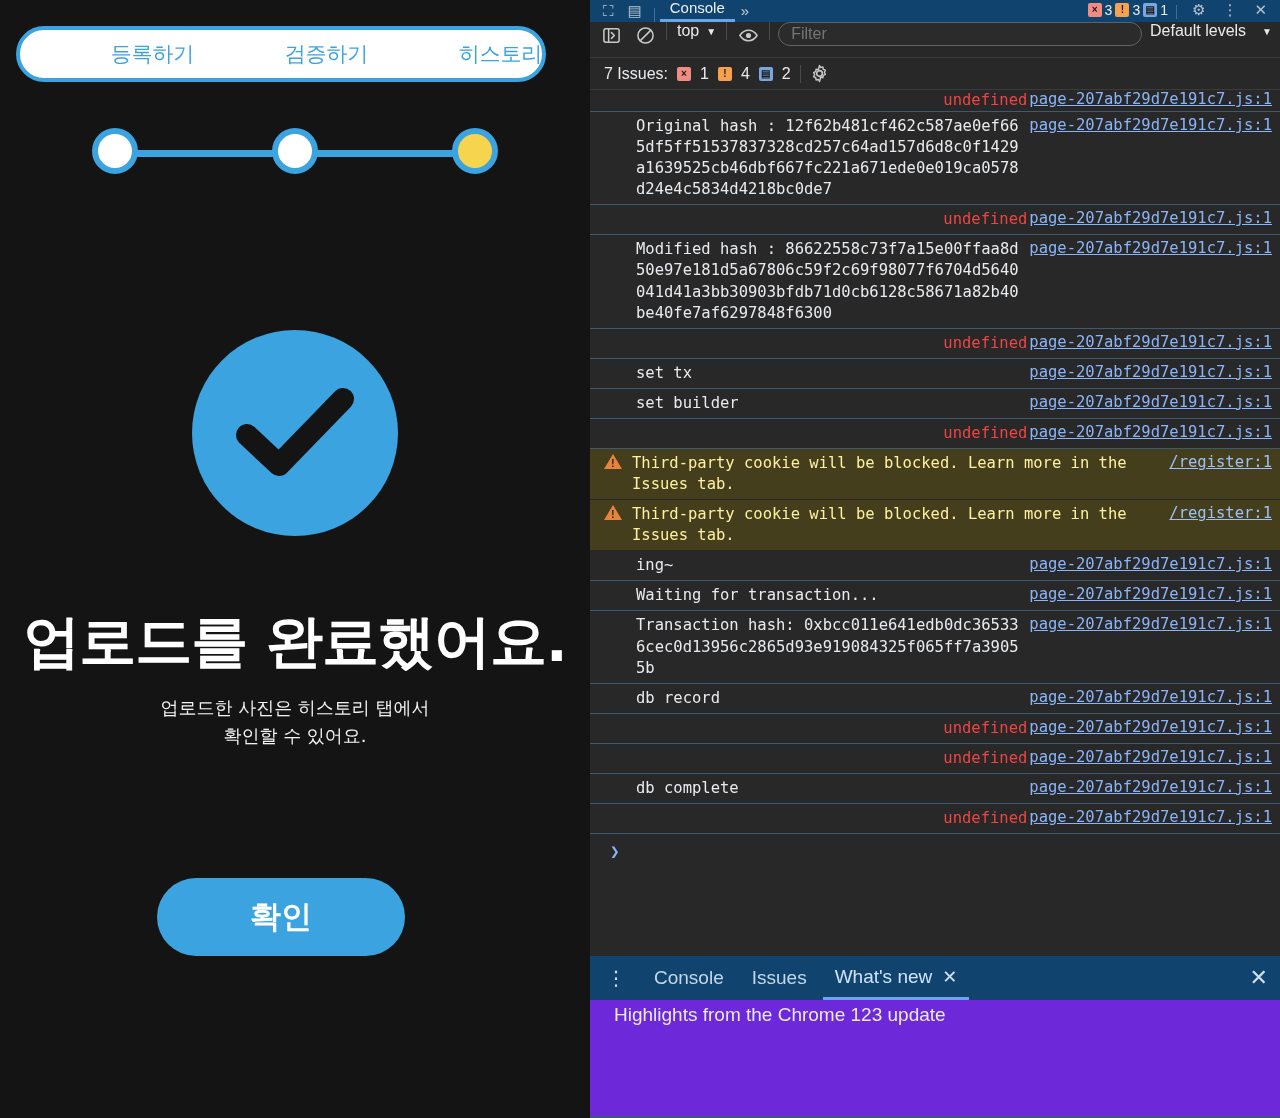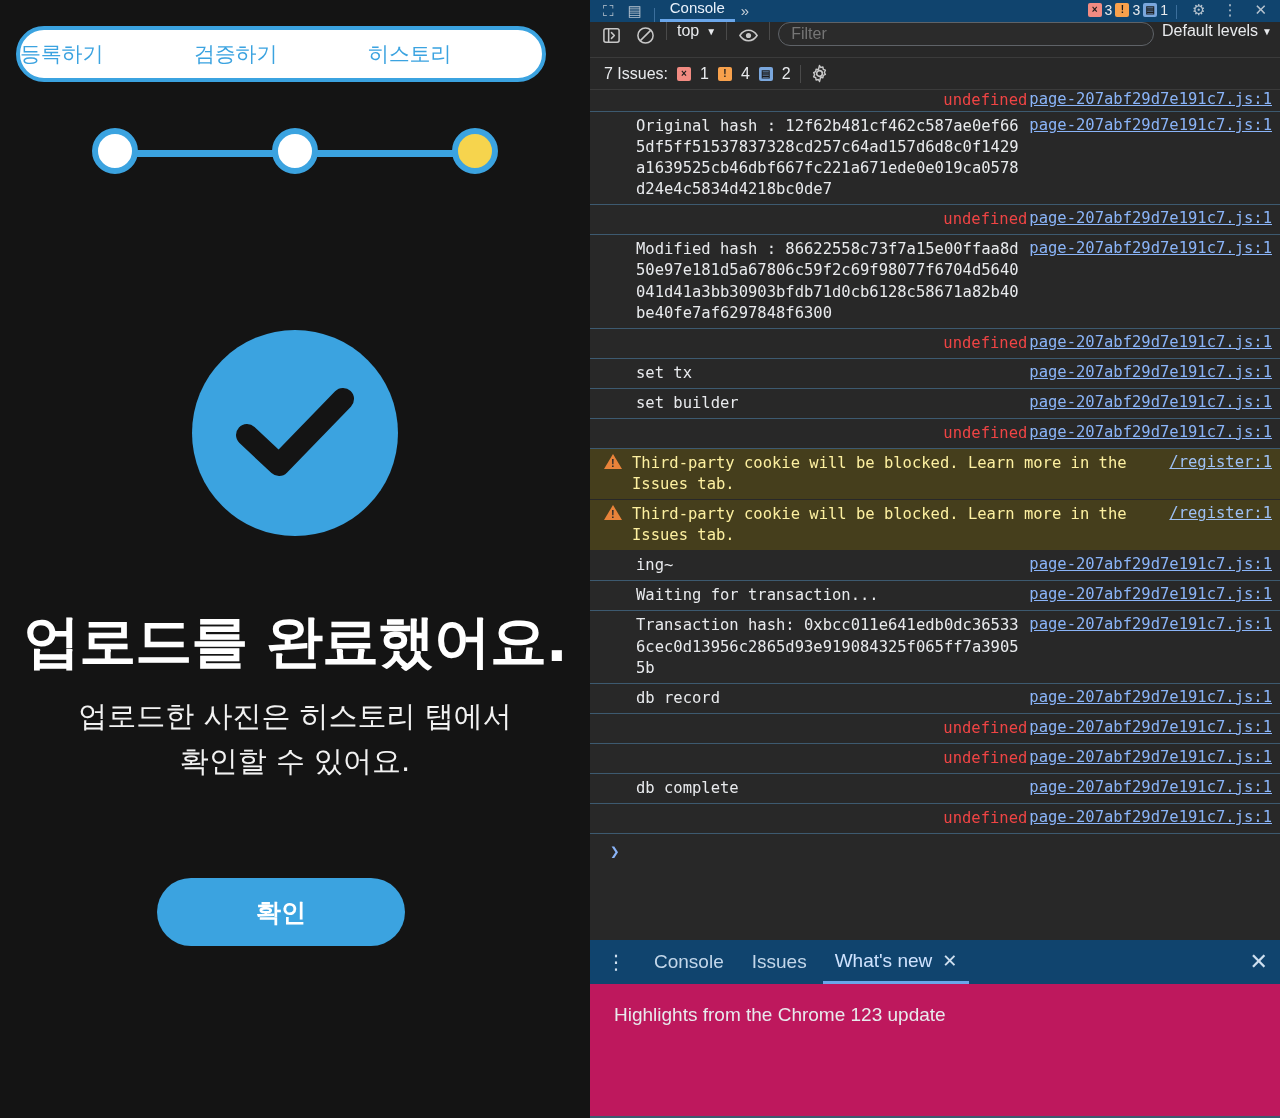--- a/index.html
+++ b/index.html
@@ -20,21 +20,21 @@
   }
   .tabbar {
     position: absolute; left: 16px; top: 26px;
     width: 530px; height: 56px;
     background: #ffffff;
     border: 4px solid #3ba3e0;
     border-radius: 32px;
     display: flex; align-items: center;
   }
   .tabbar .tab {
-    flex: 1; text-align: left;
+    flex: 1; text-align: right;
     color: #3ba3e0;
     font-size: 21px;
     font-family: "DejaVu Sans", sans-serif;
     font-weight: 500;
     letter-spacing: -0.2px;
     line-height: 1;
     cursor: pointer;
   }
   .tabbar .tab.active { color: #3ba3e0; }
 
@@ -72,31 +72,31 @@
     color: #ffffff;
     font-family: "DejaVu Sans", sans-serif;
     font-size: 57px; font-weight: 700;
     letter-spacing: -1px;
   }
   .subline {
     position: absolute; left: 0; right: 0; top: 694px;
     text-align: center;
     color: #f2f2f2;
     font-family: "DejaVu Sans", sans-serif;
-    font-size: 29px; font-weight: 400;
+    font-size: 18px; font-weight: 400;
     line-height: 1.55;
   }
   .confirm {
     position: absolute; left: 157px; top: 878px;
-    width: 248px; height: 68px;
+    width: 248px; height: 78px;
     background: #3ba3e0;
     border: none; border-radius: 39px;
     color: #ffffff;
     font-family: "DejaVu Sans", sans-serif;
-    font-size: 25px; font-weight: 700;
+    font-size: 31px; font-weight: 700;
     cursor: pointer;
   }
 
   
   .devtools {
     flex: 0 0 690px; width: 690px; height: 1118px;
     background: #282828;
     display: flex; flex-direction: column;
     font-family: "Liberation Sans", sans-serif;
     color: #e8eaed;
@@ -150,21 +150,21 @@
   .caret { font-size: 10px; }
   .filterbox {
     flex: 1; height: 24px;
     background: #2b2b2b;
     border: 1px solid #5f6368;
     border-radius: 12px;
     color: #9aa0a6; font-size: 16px;
     padding: 0 12px; outline: none;
     font-family: "Liberation Sans", sans-serif;
   }
-  .levels { font-size: 16px; color: #e8eaed; cursor: pointer; white-space: nowrap; display: flex; gap: 4px; align-items: center; }
+  .levels { font-size: 16px; color: #e8eaed; cursor: pointer; white-space: nowrap; display: flex; gap: 16px; align-items: center; }
 
   .dt-issuebar {
     height: 32px; flex: 0 0 32px;
     background: #282828;
     border-bottom: 1px solid #3b3b3b;
     display: flex; align-items: center; gap: 9px; padding: 0 14px;
     font-size: 16px;
   }
   .gear { color: #c8c8c8; cursor: pointer; display: flex; }
 
@@ -219,22 +219,22 @@
   .kebab { color: #cfe0f0; font-size: 20px; line-height: 1; padding: 0 12px 0 8px; cursor: pointer; letter-spacing: 0; }
   .dtab {
     font-size: 19px; color: #c3d7ea; padding: 10px 12px 9px;
     cursor: pointer; display: flex; align-items: center; gap: 10px;
     font-family: "Liberation Sans", sans-serif;
   }
   .dtab.active { color: #cfe3ff; border-bottom: 3px solid #6aa6ea; }
   .xmark { font-size: 18px; color: #cfe0f0; }
   .drawer-close { margin-left: auto; font-size: 22px; color: #cfe0f0; cursor: pointer; padding-right: 4px; }
   .drawer-body {
-    flex: 1 1 auto; background: #be185d;
-    padding: 20px 24px; font-size: 19px; color: #e8eaed;
+    flex: 1 1 auto; background: #6d28d9;
+    padding: 4px 24px; font-size: 19px; color: #e8eaed;
     border-bottom: 2px solid #3d5a70;
   }
 </style>
 </head>
 <body>
 
 <div class="root">
 
   <div class="app">
 

